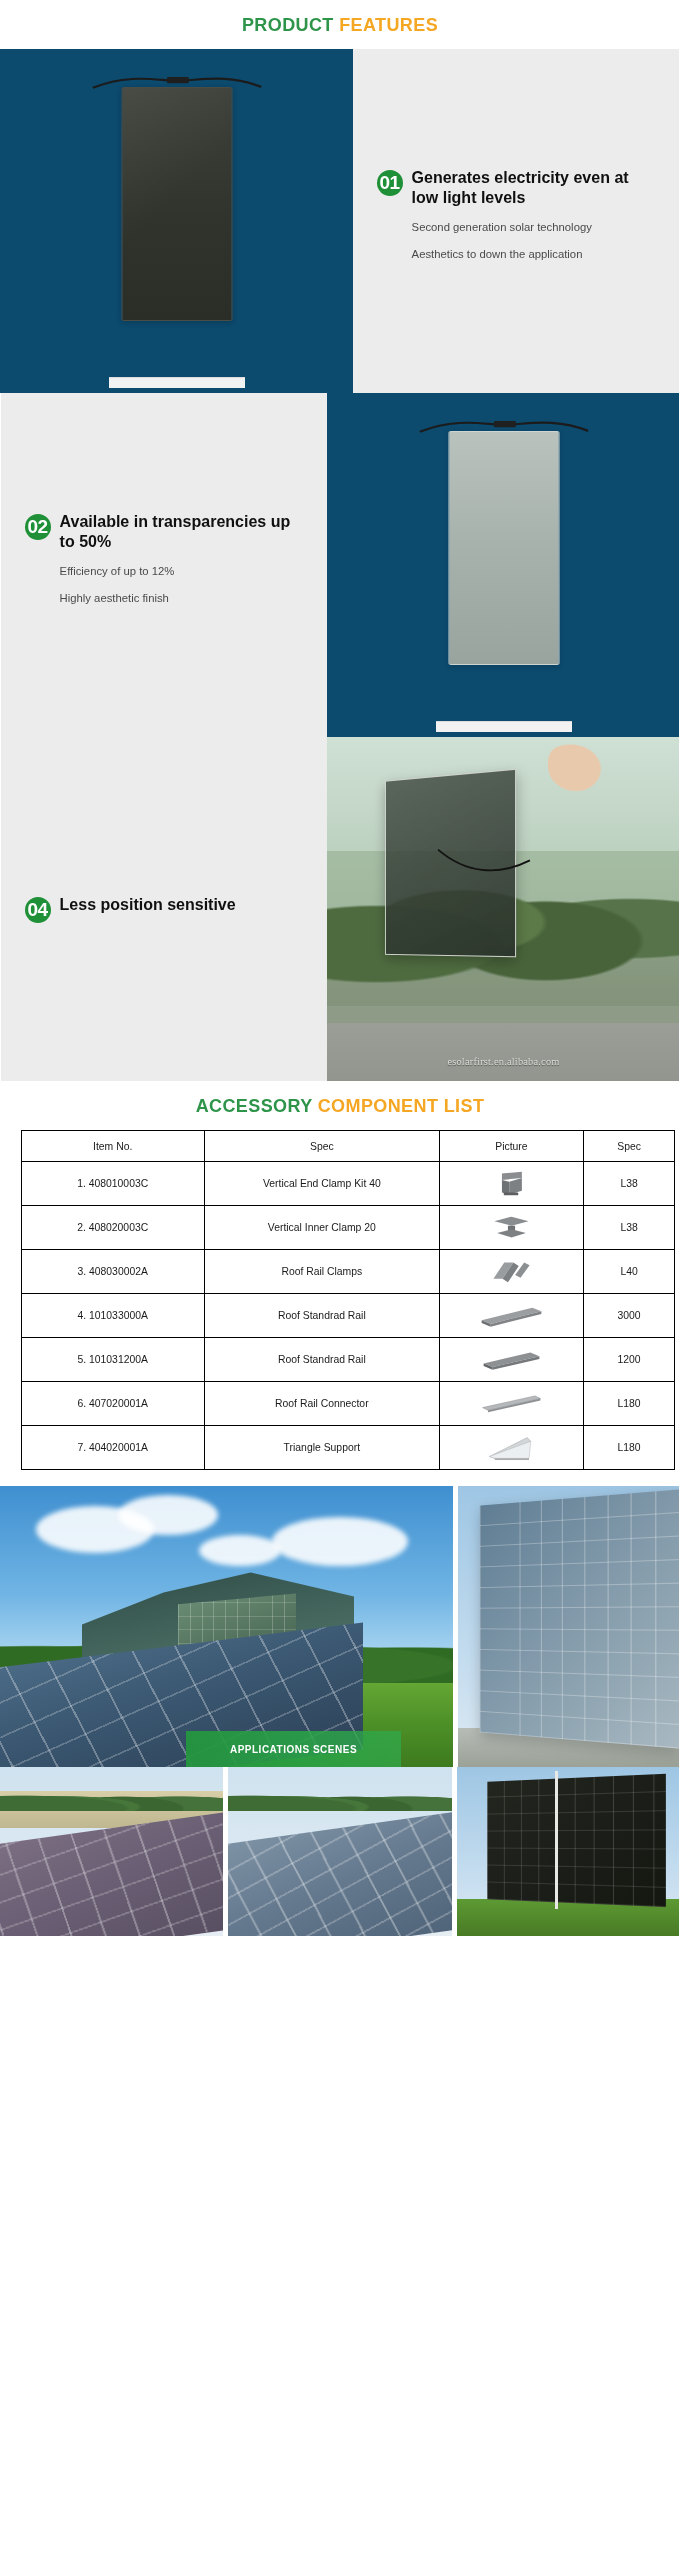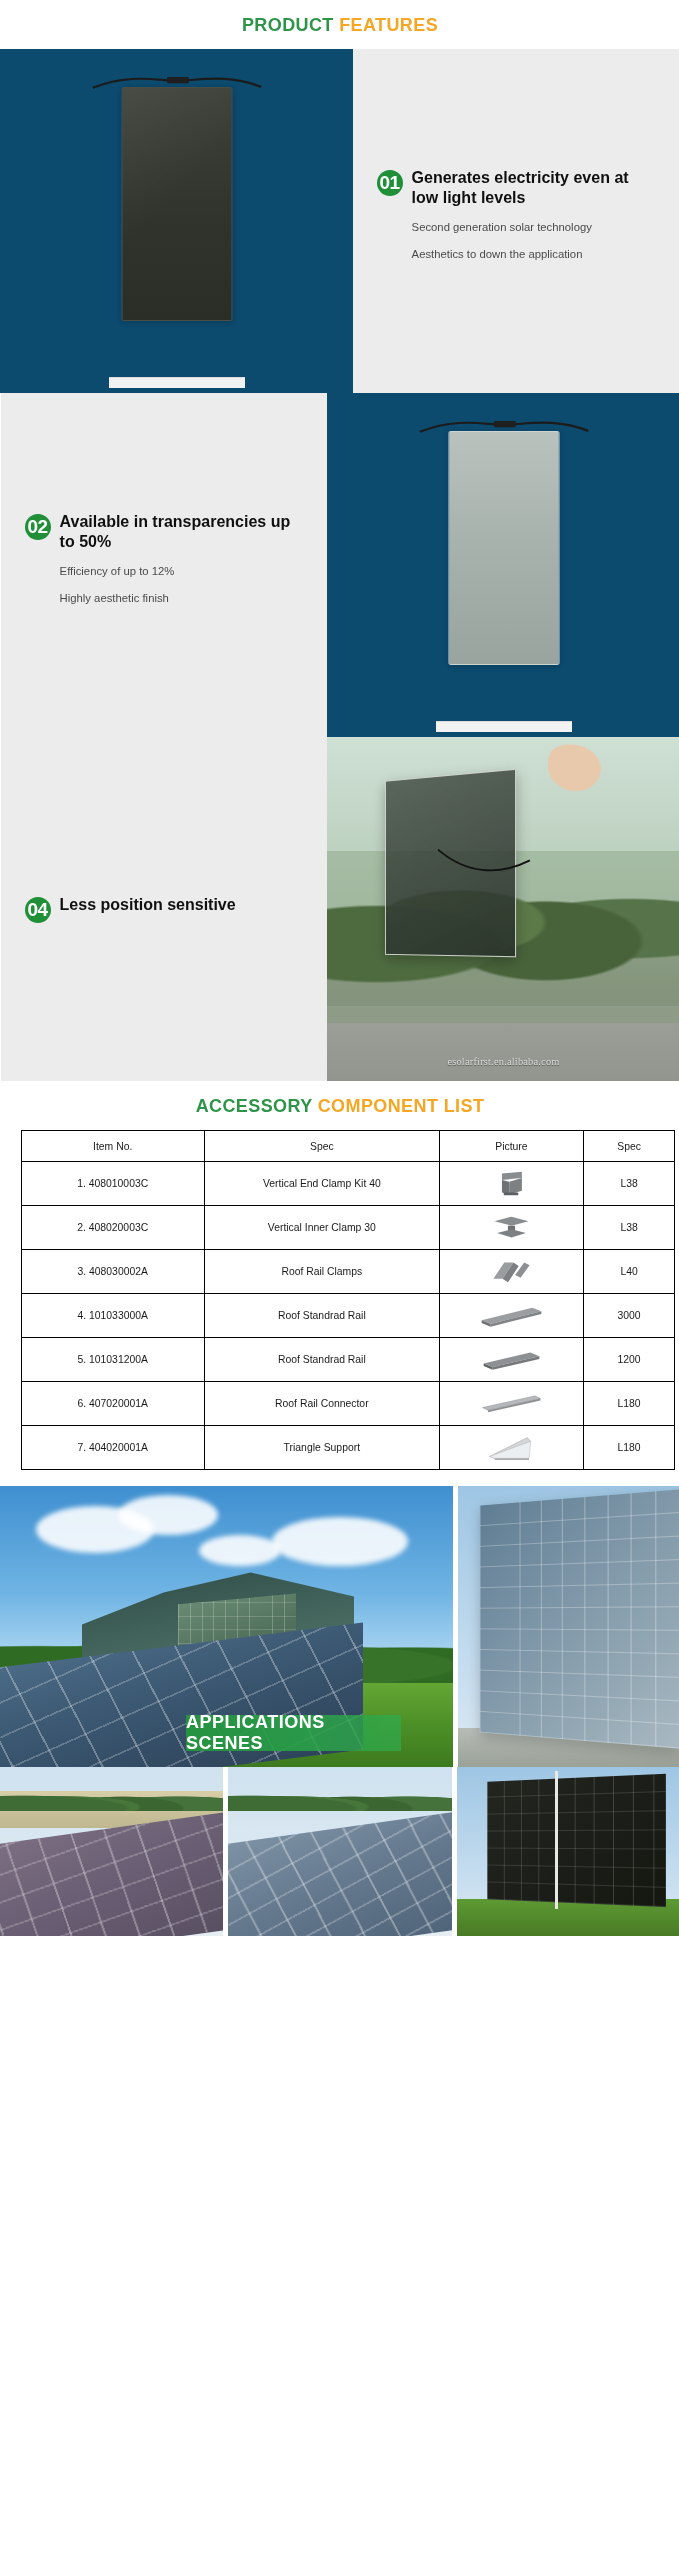--- a/index.html
+++ b/index.html
@@ -249,26 +249,26 @@
   }
   .apps-bottom > div {
     flex: 1 1 0;
     position: relative;
     overflow: hidden;
   }
 
   .apps-banner {
     position: absolute;
     left: 186px;
-    bottom: 16px;
+    bottom: 0;
     width: 215px;
     height: 36px;
     background: linear-gradient(90deg, rgba(35,150,62,.94) 0%, rgba(41,163,70,.88) 55%, rgba(48,170,76,.72) 100%);
     color: #fff;
-    font-size: 18px;
+    font-size: 10px;
     font-weight: bold;
     letter-spacing: 0.5px;
     display: flex;
     align-items: center;
     justify-content: center;
   }
 
   
   .sc-sky   { position:absolute; inset:0; background: linear-gradient(180deg,#3f8fd0 0%, #6fb4e4 38%, #a8d4f0 60%, #cfe7f7 100%); }
   .sc-cloud { position:absolute; border-radius:50%; background: rgba(255,255,255,.88); filter: blur(2.7px); }
@@ -467,21 +467,21 @@
                 <path d="M20 14 L20 28 L34 24 L34 10 Z" fill="#7e8184"></path>
                 <rect x="14" y="26" width="16" height="3" rx="1" fill="#5c5f62"></rect>
               </svg>
             </span>
           </td>
           <td>L38</td>
         </tr>
 
         <tr>
           <td>2. 408020003C</td>
-          <td>Vertical Inner Clamp 30</td>
+          <td>Vertical Inner Clamp 20</td>
           <td class="pic-cell">
             <span>
               <svg width="45" height="29" viewBox="0 0 50 32">
                 <path d="M6 9 L25 4 L44 9 L25 14 Z" fill="#8a8d90"></path>
                 <path d="M21 14 L29 14 L29 21 L21 21 Z" fill="#6f7275"></path>
                 <path d="M9 22 L25 18 L41 22 L25 27 Z" fill="#7e8184"></path>
               </svg>
             </span>
           </td>
           <td>L38</td>

